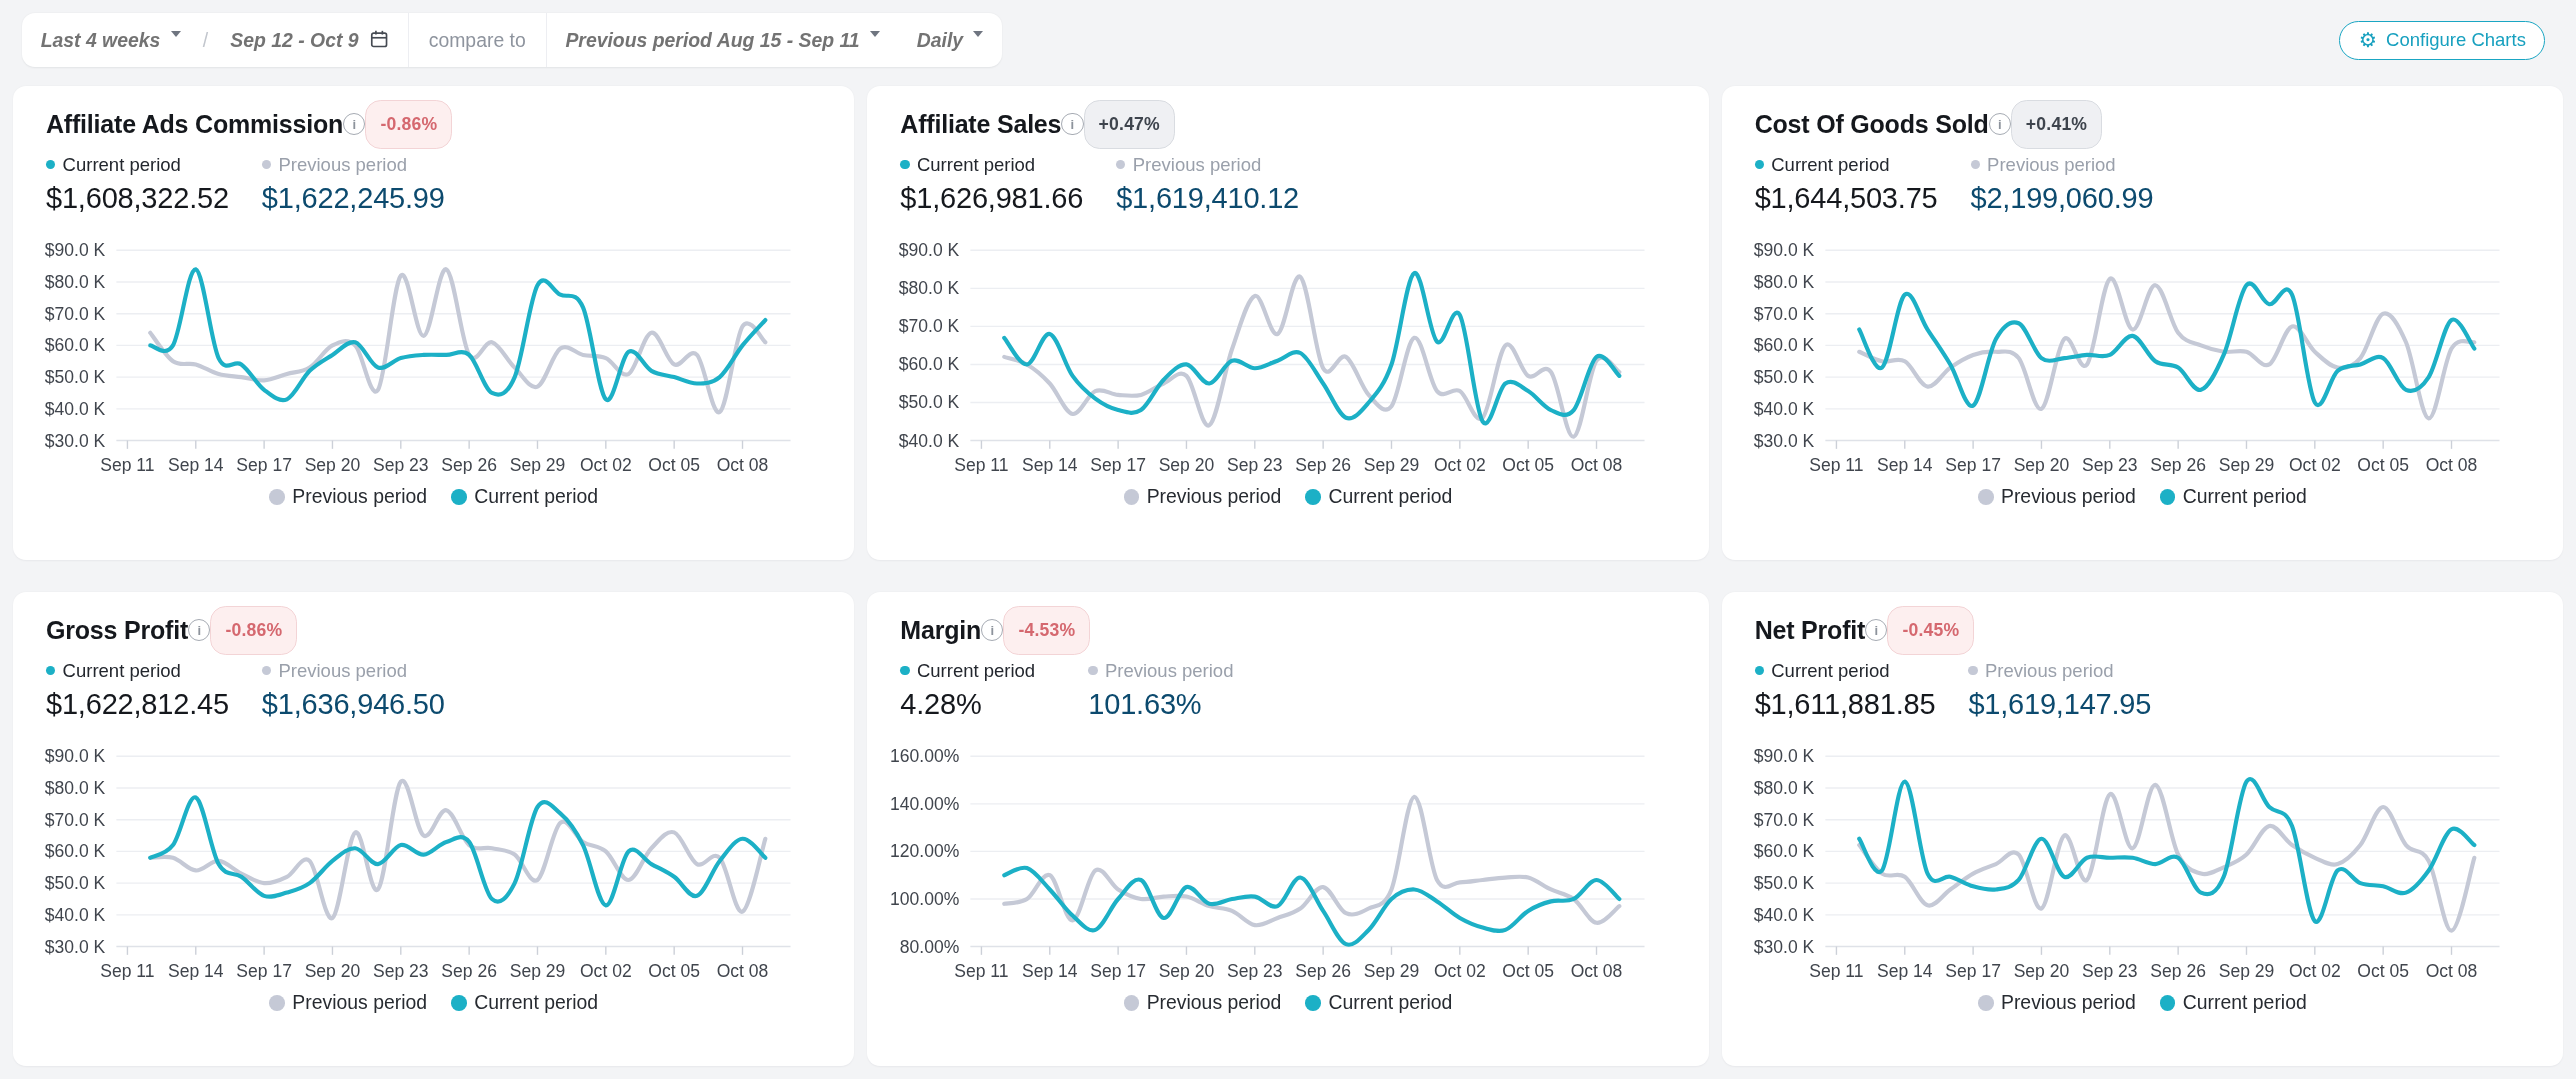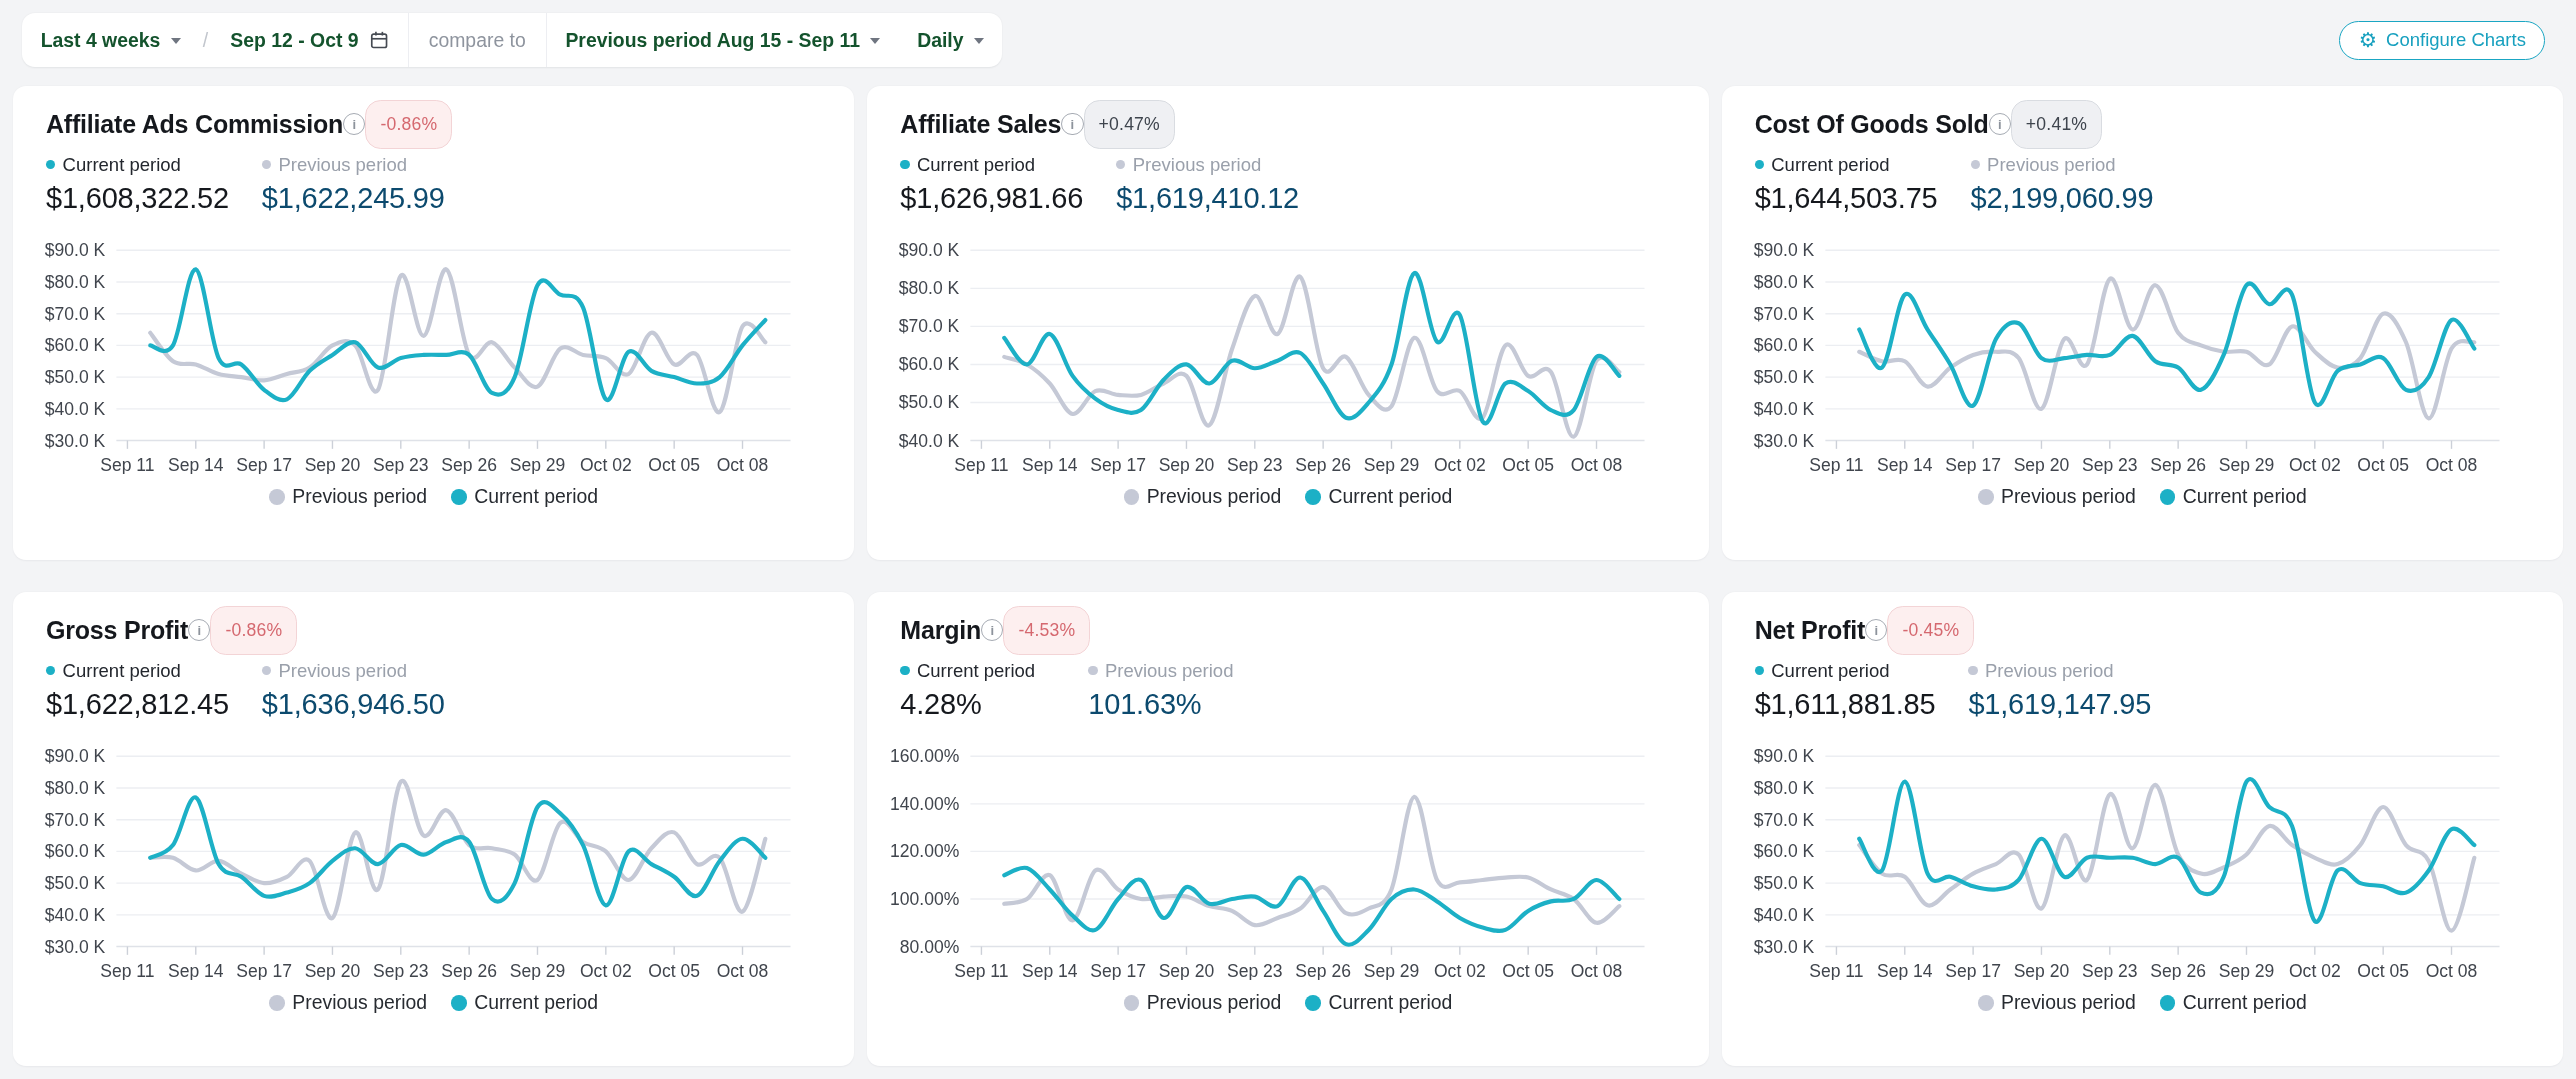--- a/index.html
+++ b/index.html
@@ -7,39 +7,39 @@
     width:2576px;height:1079px;overflow:hidden;
     background:#f3f4f6;
     font-family:"Liberation Sans",sans-serif;
     color:#1d2127;
   }
   .page{padding:13px;}
   
   .toolbar{display:flex;justify-content:space-between;align-items:center;padding:0 17.6px 0 9.2px;height:54px;}
   .pill{display:inline-flex;align-items:center;height:54px;background:#fff;border-radius:13px;
         box-shadow:0 0.9px 1.8px rgba(20,24,34,.07);}
-  .tb-item{display:flex;align-items:center;gap:10.2px;padding:0 18.5px;font-size:19.4px;font-weight:700;color:#14532d;cursor:pointer;white-space:nowrap;}
+  .tb-item{display:flex;align-items:flex-start;gap:10.2px;padding:0 18.5px;font-size:19.4px;font-weight:700;color:#737373;cursor:pointer;white-space:nowrap;font-style:italic;}
   .tb-item.medium{font-weight:600;}
   .slash{color:#c2c6cd;font-size:19.4px;padding:0 3.7px;font-weight:400;}
   .divider{width:0.9px;height:54px;background:#edeef2;}
   .muted{color:#8e949e;font-weight:400;font-size:19.4px;padding:0 20.3px;white-space:nowrap;}
   .chev{width:0;height:0;border-left:5.5px solid transparent;border-right:5.5px solid transparent;border-top:6.5px solid #6f7580;margin-top:2.8px;}
   .configure{display:inline-flex;align-items:center;gap:9.2px;height:39px;padding:0 18.5px;
     border:1.4px solid #1aa6c3;border-radius:19.4px;background:#fff;color:#17a0bf;
     font-size:18.5px;font-weight:500;font-family:inherit;cursor:pointer;white-space:nowrap;}
   .gear{font-size:20.3px;line-height:1;font-family:"DejaVu Sans",sans-serif;}
   
   .grid{display:grid;grid-template-columns:repeat(3,1fr);gap:32px 13px;padding-top:18.5px;}
   .card{background:#fff;border-radius:13px;height:474px;padding:20.3px 33px;box-sizing:border-box;
         box-shadow:0 0.9px 1.8px rgba(20,24,34,.05);overflow:hidden;}
   .card-head{display:flex;align-items:center;height:37px;}
   .card-title{font-size:25px;font-weight:700;color:#15181d;margin:0;letter-spacing:-0.2px;white-space:nowrap;}
   .info{width:20.3px;height:20.3px;min-width:20.3px;border:1.4px solid #a6abb3;border-radius:50%;color:#8d939c;
         font-size:13px;display:flex;align-items:center;justify-content:center;font-weight:600;cursor:pointer;}
-  .badge{height:30.5px;padding:8px 14px;border-radius:15.7px;font-size:17.6px;font-weight:400;
+  .badge{height:30.5px;padding:8px 14px;border-radius:15.7px;font-size:17.6px;font-weight:700;
          display:inline-flex;align-items:center;letter-spacing:0.2px;}
   .badge.neg{color:#d5686f;background:#fdefef;border:1.4px solid #f3d4d6;}
   .badge.pos{color:#3e444d;background:#eff0f3;border:1.4px solid #d9dce1;}
   .stats{display:flex;gap:33px;margin-top:11px;}
   .stat .lab{display:flex;align-items:center;gap:7.4px;font-size:18.5px;white-space:nowrap;}
   .stat.cur .lab{color:#23272e;font-weight:500;}
   .stat.prev .lab{color:#9aa0ab;font-weight:400;}
   .dot{border-radius:50%;display:inline-block;}
   .dot.sm{width:9.2px;height:9.2px;}
   .dot.c{background:#1cb0c6;}

